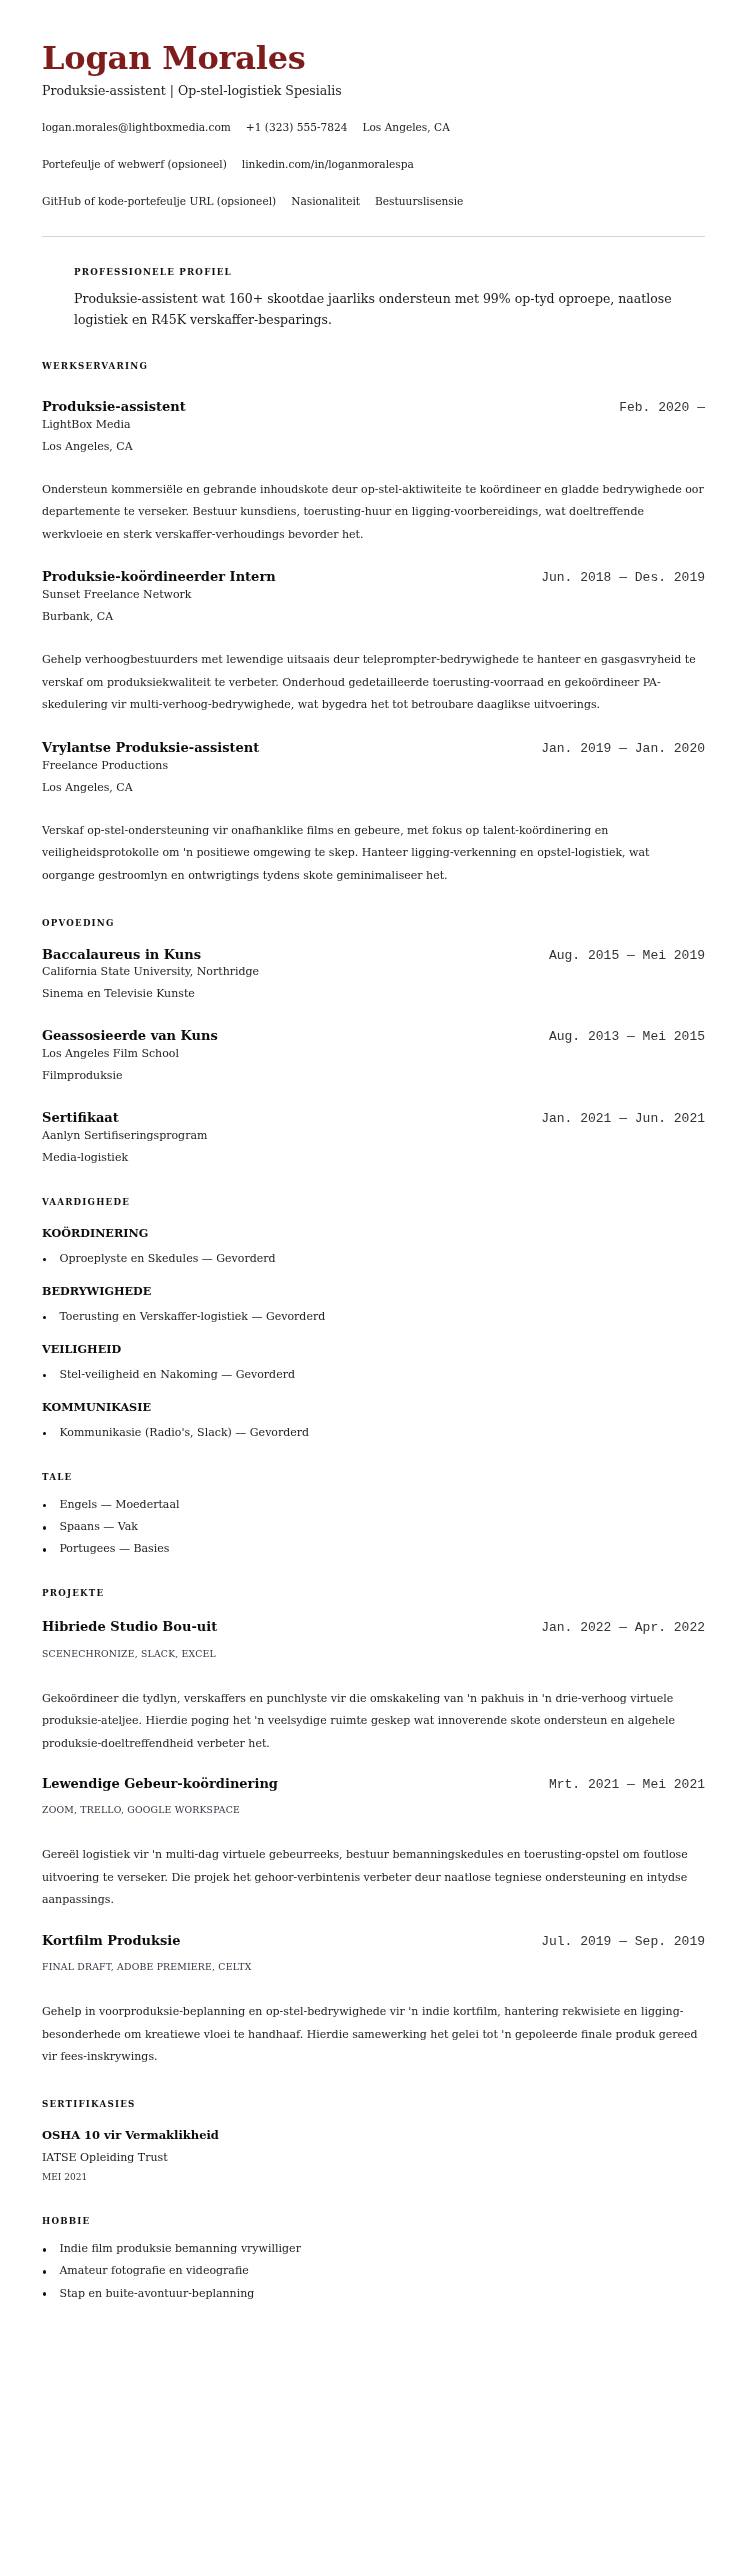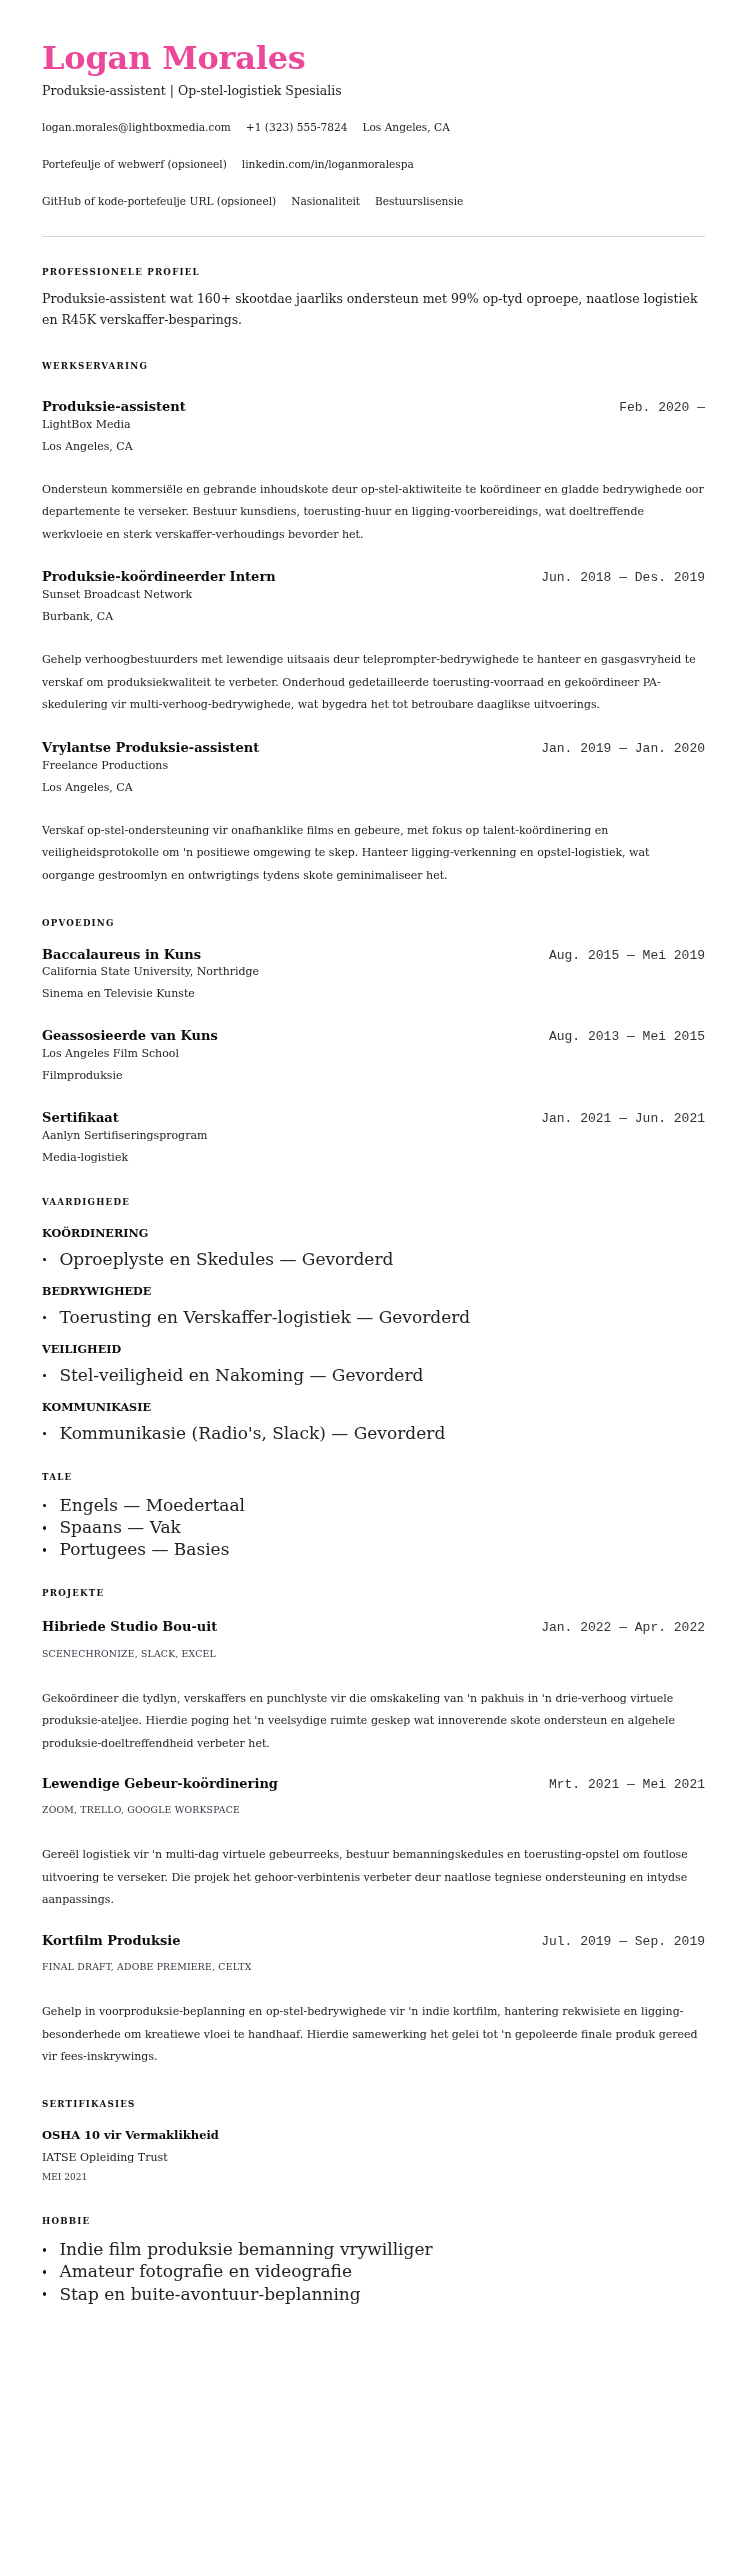--- a/index.html
+++ b/index.html
@@ -8,21 +8,21 @@
       width: 747px;
       font-family: "DejaVu Serif", serif;
       color: #1a1a1a;
     }
     .page {
       padding: 36px 42px 37px 42px;
     }
     .name {
       font-size: 32px;
       font-weight: bold;
-      color: #ec4899;
+      color: #7f1d1d;
       line-height: 45px;
       letter-spacing: -0.2px;
     }
     .subtitle {
       font-size: 12.5px;
       color: #1e1e1e;
       line-height: 18.7px;
       margin-top: 1.2px;
     }
     .contact-line {
@@ -46,21 +46,21 @@
     }
     .section-title {
       font-size: 8.7px;
       font-weight: bold;
       letter-spacing: 1.2px;
       color: #111111;
       text-transform: uppercase;
       line-height: 12.5px;
     }
     .section { margin-top: 30px; }
-    .section.first { margin-top: 29px; }
+    .section.first { margin-top: 29px; margin-left: 32px; }
     .summary {
       font-size: 12.5px;
       line-height: 20.5px;
       color: #1a1a1a;
       margin-top: 11.2px;
     }
     .entry { margin-top: 25px; }
     .entry-head {
       display: flex;
       justify-content: space-between;
@@ -102,21 +102,21 @@
       color: #0d0d0d;
       line-height: 16px;
     }
     ul.bullets {
       list-style: none;
       margin-top: 10px;
     }
     ul.bullets li {
       position: relative;
       padding-left: 17.4px;
-      font-size: 17px;
+      font-size: 11px;
       line-height: 16px;
       color: #222222;
     }
     ul.bullets li + li { margin-top: 6.2px; }
     ul.bullets li::before {
       content: "";
       position: absolute;
       left: 1.2px;
       top: 6.8px;
       width: 3.1px;
@@ -197,21 +197,21 @@
       <div class="entry-sub">LightBox Media</div>
       <div class="entry-sub">Los Angeles, CA</div>
       <p class="entry-desc">Ondersteun kommersiële en gebrande inhoudskote deur op-stel-aktiwiteite te koördineer en gladde bedrywighede oor departemente te verseker. Bestuur kunsdiens, toerusting-huur en ligging-voorbereidings, wat doeltreffende werkvloeie en sterk verskaffer-verhoudings bevorder het.</p>
     </div>
 
     <div class="entry">
       <div class="entry-head">
         <div class="entry-title">Produksie-koördineerder Intern</div>
         <div class="entry-date">Jun. 2018 — Des. 2019</div>
       </div>
-      <div class="entry-sub">Sunset Broadcast Network</div>
+      <div class="entry-sub">Sunset Freelance Network</div>
       <div class="entry-sub">Burbank, CA</div>
       <p class="entry-desc">Gehelp verhoogbestuurders met lewendige uitsaais deur teleprompter-bedrywighede te hanteer en gasgasvryheid te verskaf om produksiekwaliteit te verbeter. Onderhoud gedetailleerde toerusting-voorraad en gekoördineer PA-skedulering vir multi-verhoog-bedrywighede, wat bygedra het tot betroubare daaglikse uitvoerings.</p>
     </div>
 
     <div class="entry">
       <div class="entry-head">
         <div class="entry-title">Vrylantse Produksie-assistent</div>
         <div class="entry-date">Jan. 2019 — Jan. 2020</div>
       </div>
       <div class="entry-sub">Freelance Productions</div>

